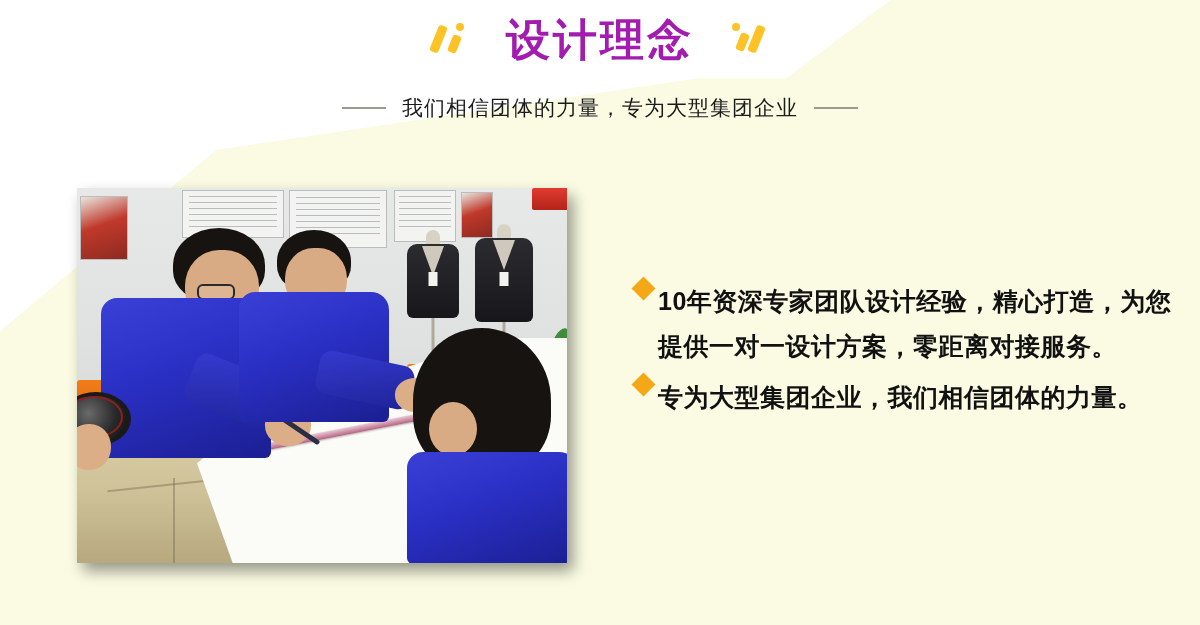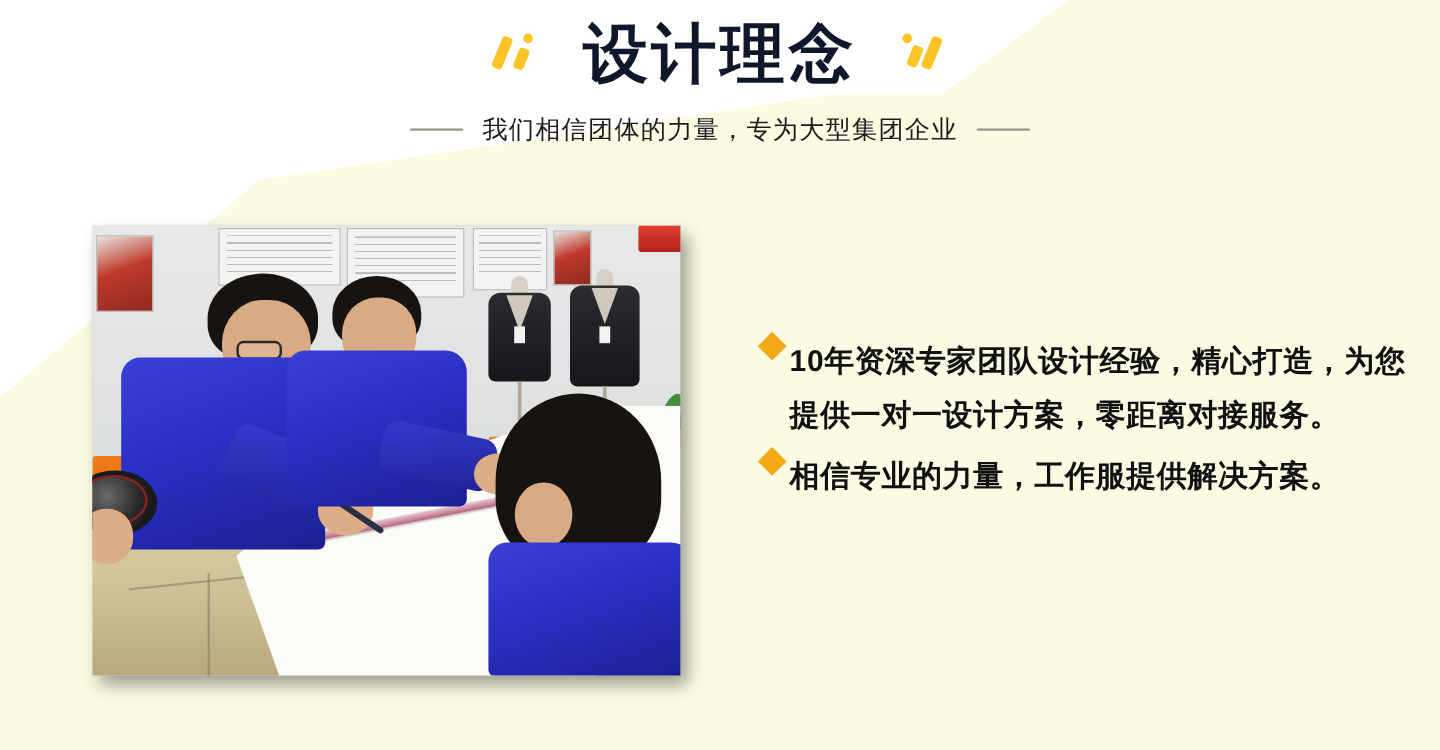--- a/index.html
+++ b/index.html
@@ -54,23 +54,23 @@
     left: 0;
     top: 18px;
     width: 1200px;
     display: flex;
     align-items: center;
     justify-content: center;
     gap: 30px;
   }
 
   .page-title {
-    font-size: 54px;
+    font-size: 44px;
     font-weight: bold;
-    color: #0f172a;
+    color: #a21caf;
     letter-spacing: 3px;
     line-height: 1;
     white-space: nowrap;
   }
 
   
   .deco {
     position: relative;
     width: 46px;
     height: 40px;
@@ -533,19 +533,19 @@
       <div class="bullet-line">
         <span class="diamond"></span>
         <span class="bullet-text bullet-body">10年资深专家团队设计经验，精心打造，为您提供一对一设计方案，零距离对接服务。</span>
       </div>
     </div>
 
 
     <div class="bullet">
       <div class="bullet-line">
         <span class="diamond"></span>
-        <span class="bullet-text bullet-body">相信专业的力量，工作服提供解决方案。</span>
+        <span class="bullet-text bullet-body">专为大型集团企业，我们相信团体的力量。</span>
       </div>
     </div>
 
   </div>
 
 </div>
 
 </body></html>

